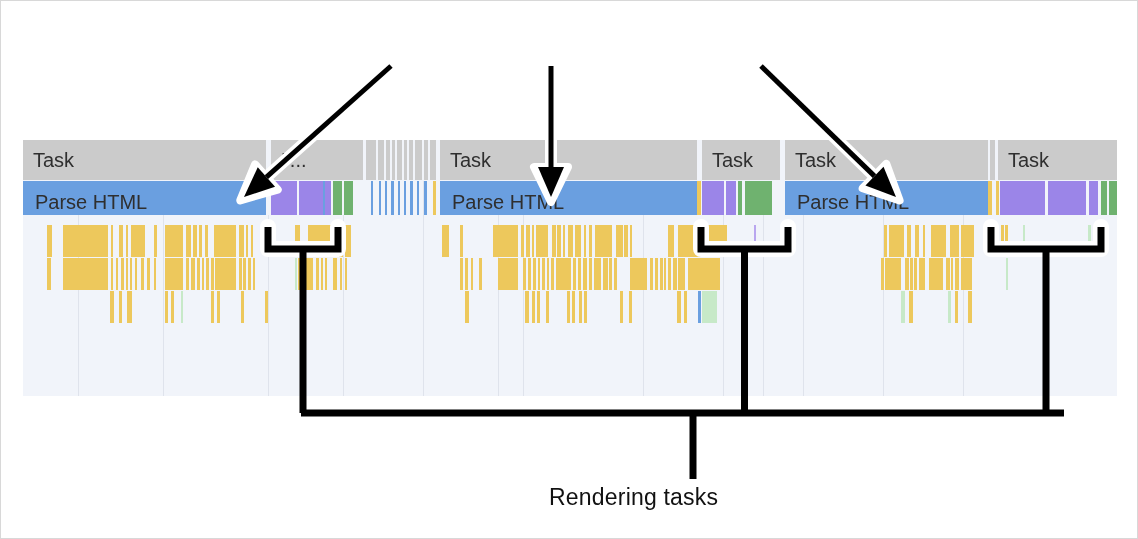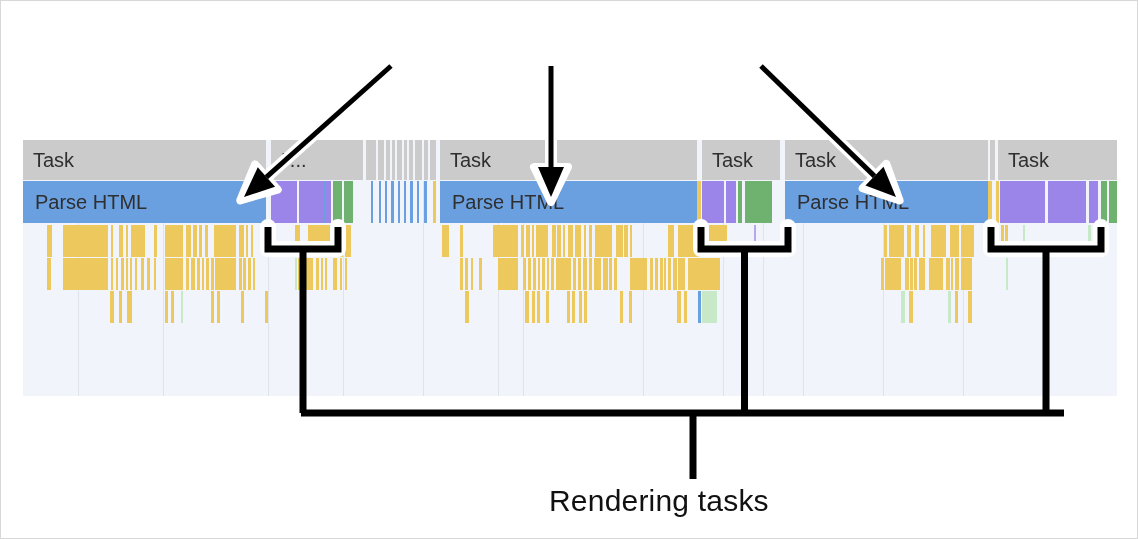--- a/index.html
+++ b/index.html
@@ -14,41 +14,41 @@
 
   
   .caption{
     position:absolute;
     font-family:"Liberation Sans", sans-serif;
     font-weight:400;
     color:#111;
     white-space:nowrap;
   }
   #caption-top{left:393px;top:20px;font-size:35px;letter-spacing:0.2px;}
-  #caption-bottom{left:548px;top:483px;font-size:30px;letter-spacing:0.2px;}
+  #caption-bottom{left:548px;top:483px;font-size:23px;letter-spacing:0.2px;}
 
   
   #perf-panel{
     position:absolute;left:22px;top:139px;width:1094px;height:256px;
     background:#f1f4fa;overflow:hidden;
   }
 
   
   #task-row{position:absolute;left:0;top:0;width:1094px;height:40px;}
   .task-block{position:absolute;top:0;height:40px;background:#cbcbcb;}
   .task-label{
     position:absolute;top:9px;left:10px;
     font-size:20px;color:#2f2f2f;
     font-family:"Liberation Sans", sans-serif;
     white-space:nowrap;
   }
 
   
   #main-row{position:absolute;left:0;top:41px;width:1094px;height:42px;}
-  .seg{position:absolute;top:0;height:42px;}
+  .seg{position:absolute;top:0;height:34px;}
   .seg.blue{background:#6a9fe0;}
   .seg.purple{background:#9b85e8;}
   .seg.green{background:#6fb26f;}
   .seg.yellow{background:#edc85c;}
   .seg.pale{background:#f1f4fa;}
   .seg-label{
     position:absolute;top:10px;left:12px;
     font-size:20px;color:#2f2f2f;white-space:nowrap;
     font-family:"Liberation Sans", sans-serif;
   }

